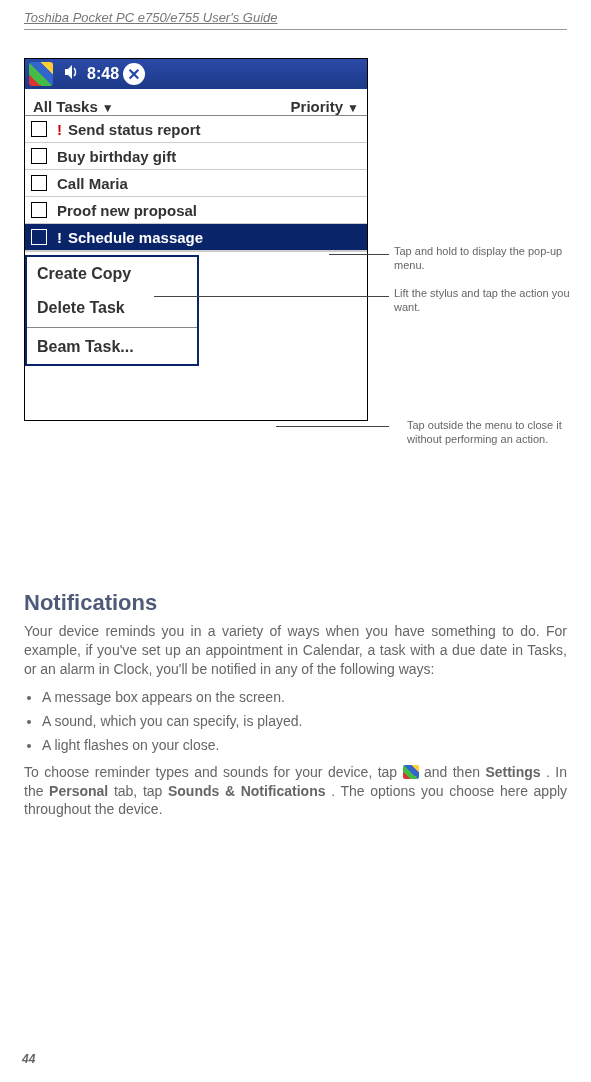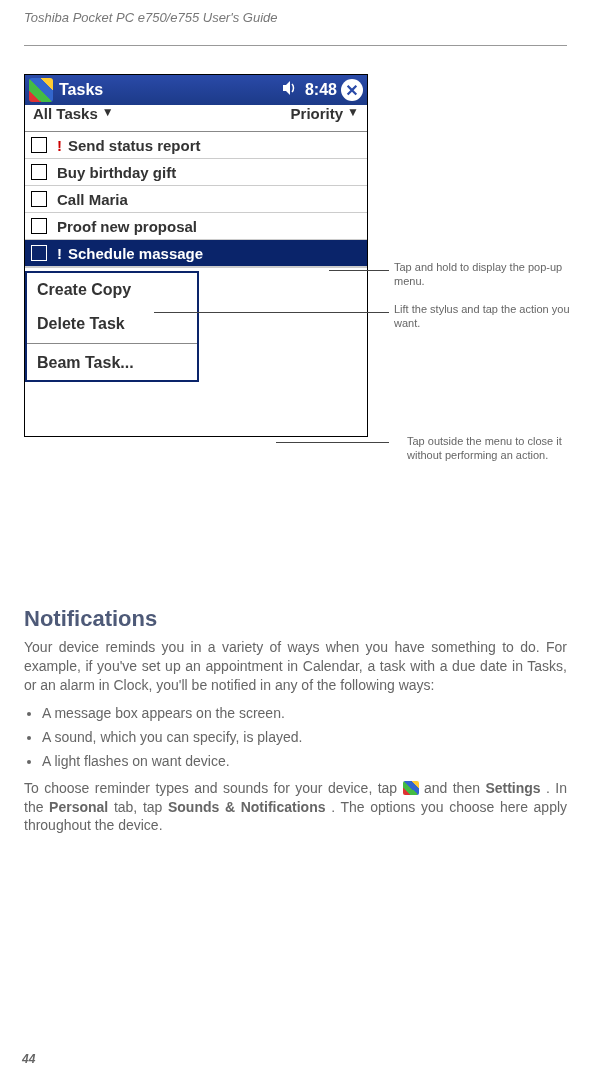--- a/index.html
+++ b/index.html
@@ -15,22 +15,23 @@
     height: 1082px;
     padding: 10px 24px 0 24px;
     box-sizing: border-box;
     position: relative;
   }
   .header-line {
     font-style: italic;
     font-size: 13px;
     color: #777;
     border-bottom: 1px solid #999;
-    padding-bottom: 20px;
+    padding-bottom: 4px;
     margin-bottom: 28px;
+    text-decoration: underline;
   }
   .figure-area {
     position: relative;
     height: 520px;
   }
   .device {
     width: 342px;
     border: 1px solid #000;
     background: #fff;
     position: absolute;
@@ -74,21 +75,21 @@
     color: #2a4aa8;
     display: flex;
     align-items: center;
     justify-content: center;
     font-weight: bold;
     font-size: 16px;
   }
   
   .catrow {
     display: flex;
-    align-items: flex-start;
+    align-items: flex-end;
     background: #fff;
     height: 26px;
     padding: 0 8px;
     font-weight: bold;
     font-size: 15px;
     border-bottom: 1px solid #888;
   }
   .catrow .spacer { flex:1; }
   .down-chev { margin-left: 4px; font-size: 12px; }
   
@@ -233,21 +234,20 @@
 
 <div class="page">
   <div class="header-line">Toshiba Pocket PC e750/e755  User's Guide</div>
 
   <div class="figure-area">
 
     <div class="device">
 
       <div class="titlebar">
         <div class="start-flag"></div>
-        <div class="title-text">Tasks</div>
         <div class="speaker">
           <svg width="16" height="16" viewBox="0 0 16 16">
               <path fill="#fff" d="M2 5h3l4-4v14l-4-4H2z"></path>
               <path stroke="#fff" stroke-width="1.5" fill="none" d="M11 4c2 2 2 6 0 8"></path>
             </svg>
         </div>
         <div class="clock">8:48</div>
         <div class="close-circle">✕</div>
       </div>
 
@@ -302,21 +302,21 @@
 
     <div class="callout-line" style="left:252px; top:368px; width:113px;"></div>
     <div class="callout-text" style="left:370px; top:360px;margin-left:13px;">Tap outside the menu to close it without performing an action.</div>
   </div>
 
   <div class="section-title">Notifications</div>
   <div class="body-text">Your device reminds you in a variety of ways when you have something to do. For example, if you've set up an appointment in Calendar, a task with a due date in Tasks, or an alarm in Clock, you'll be notified in any of the following ways:</div>
   <ul class="bullets">
     <li>A message box appears on the screen.</li>
     <li>A sound, which you can specify, is played.</li>
-    <li>A light flashes on want device.</li>
+    <li>A light flashes on your close.</li>
   </ul>
   <div class="body-text">
     <span>To choose reminder types and sounds for your device, tap </span>
     <span class="win-icon"></span>
     <span> and then </span>
     <b>Settings</b>
     <span>. In the </span>
     <b>Personal</b>
     <span> tab, tap </span>
     <b>Sounds &amp; Notifications</b>

